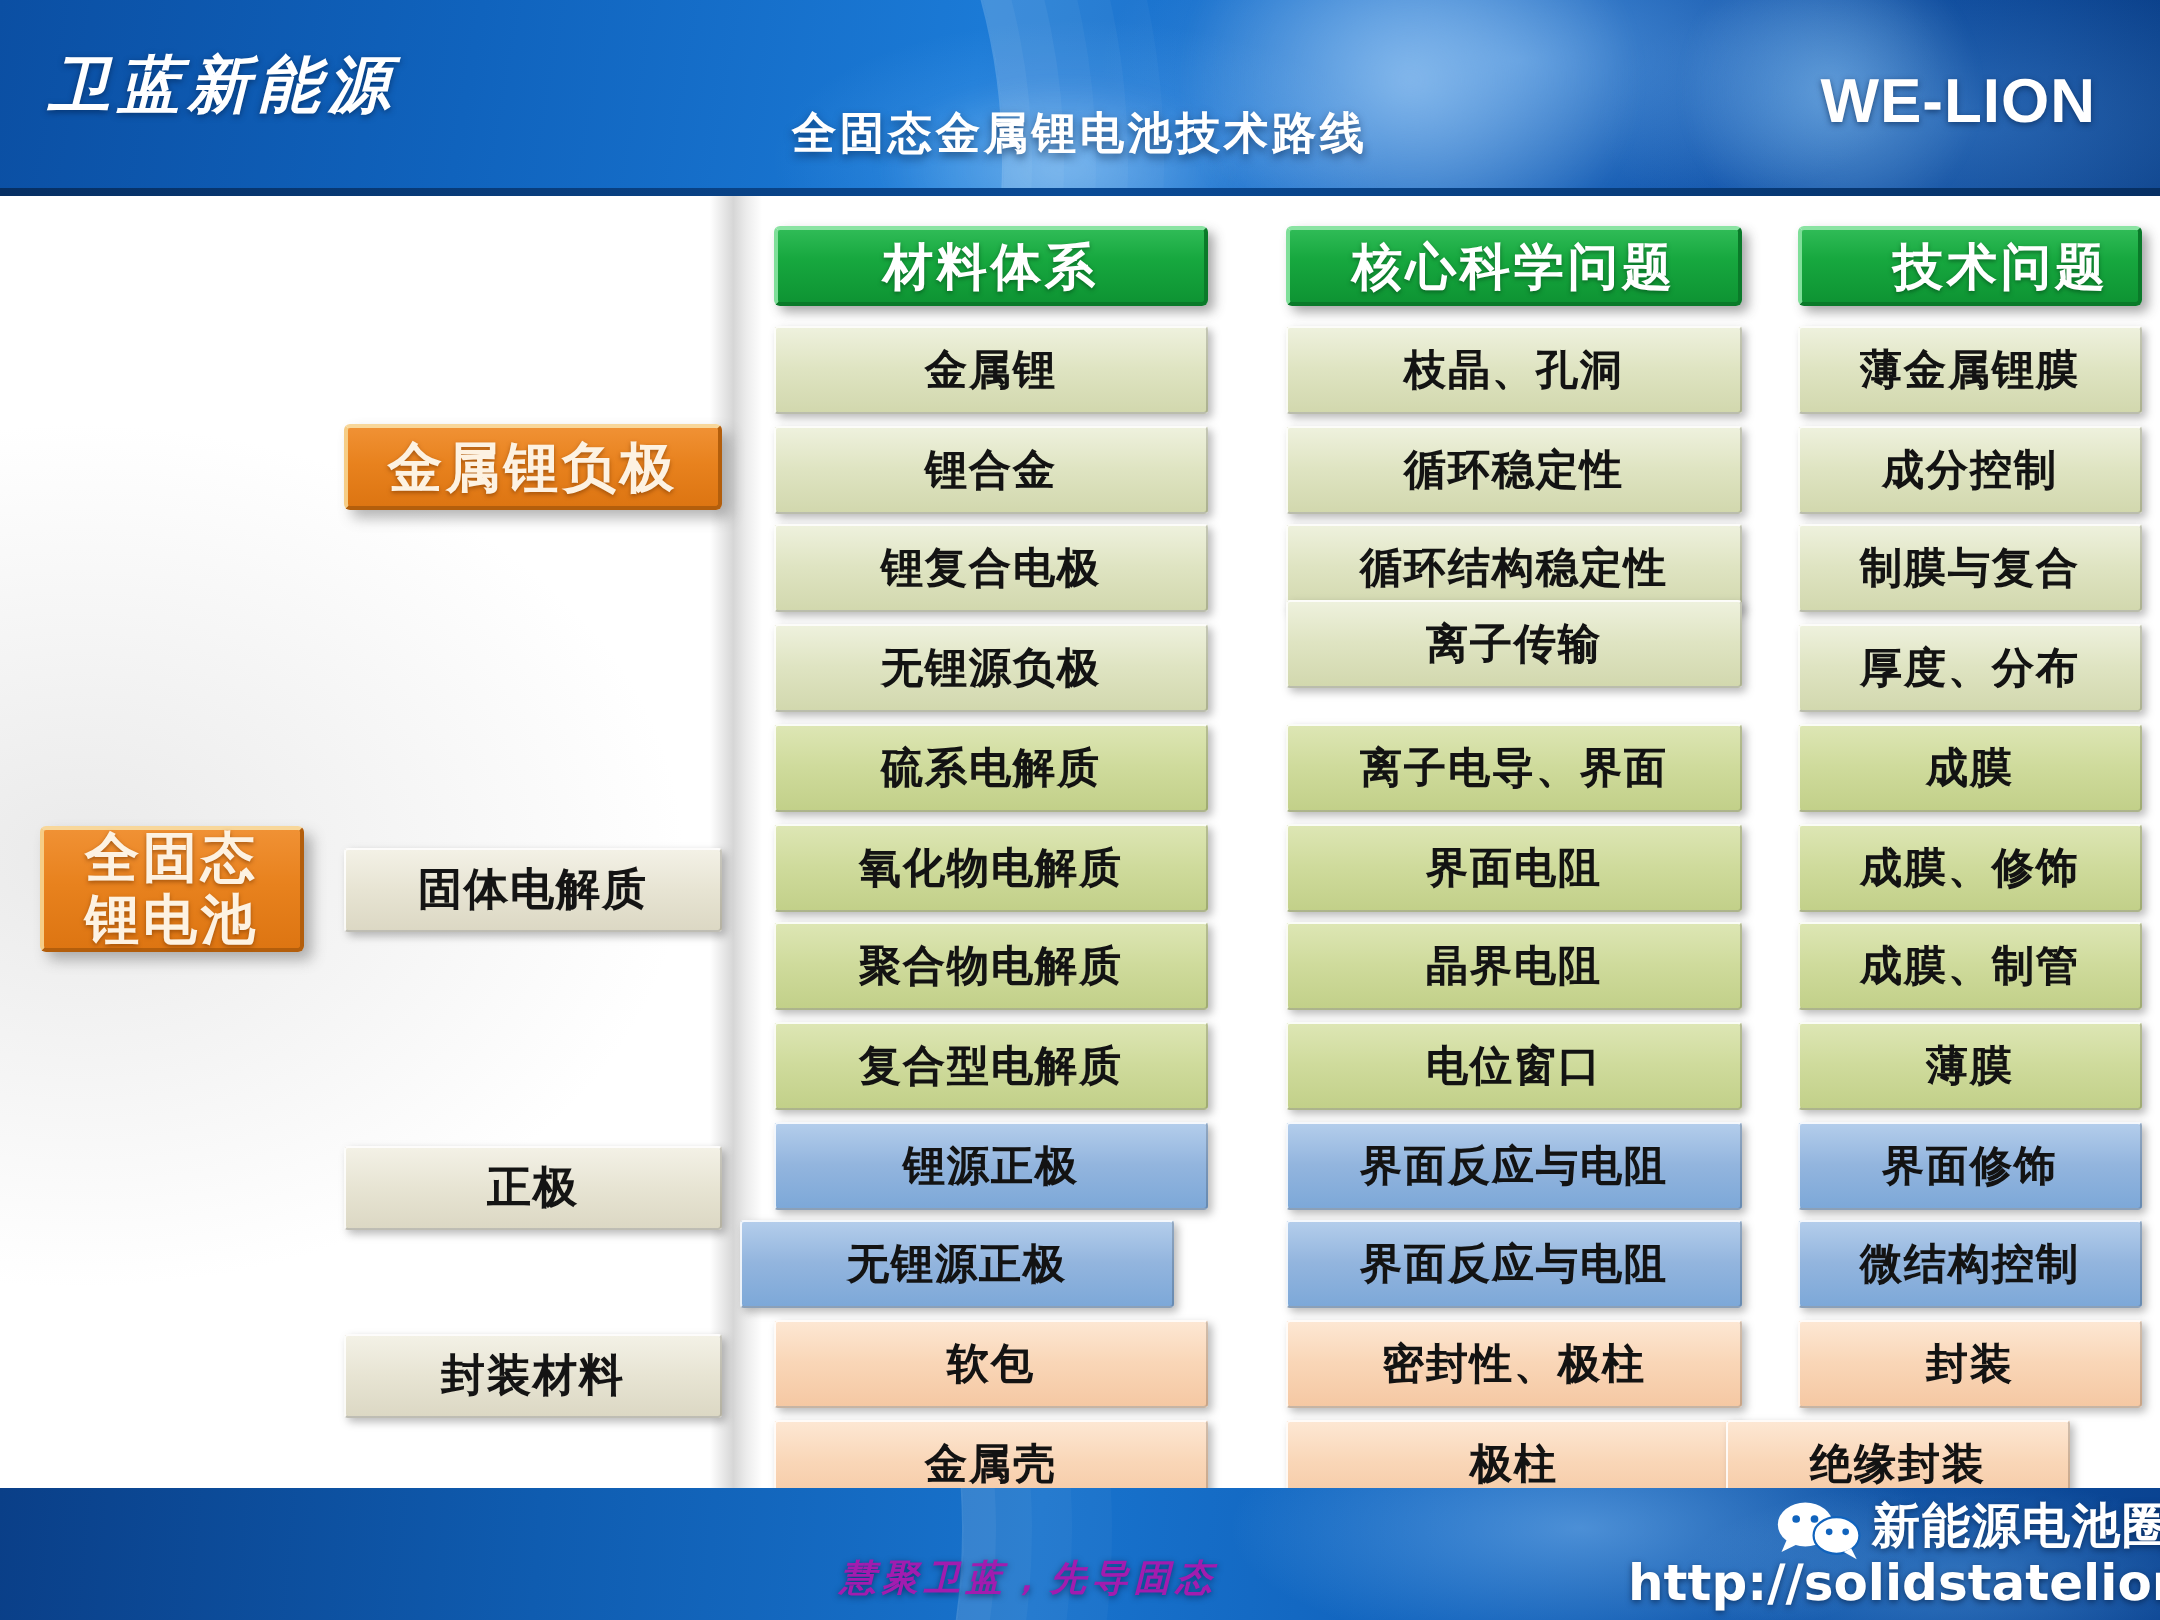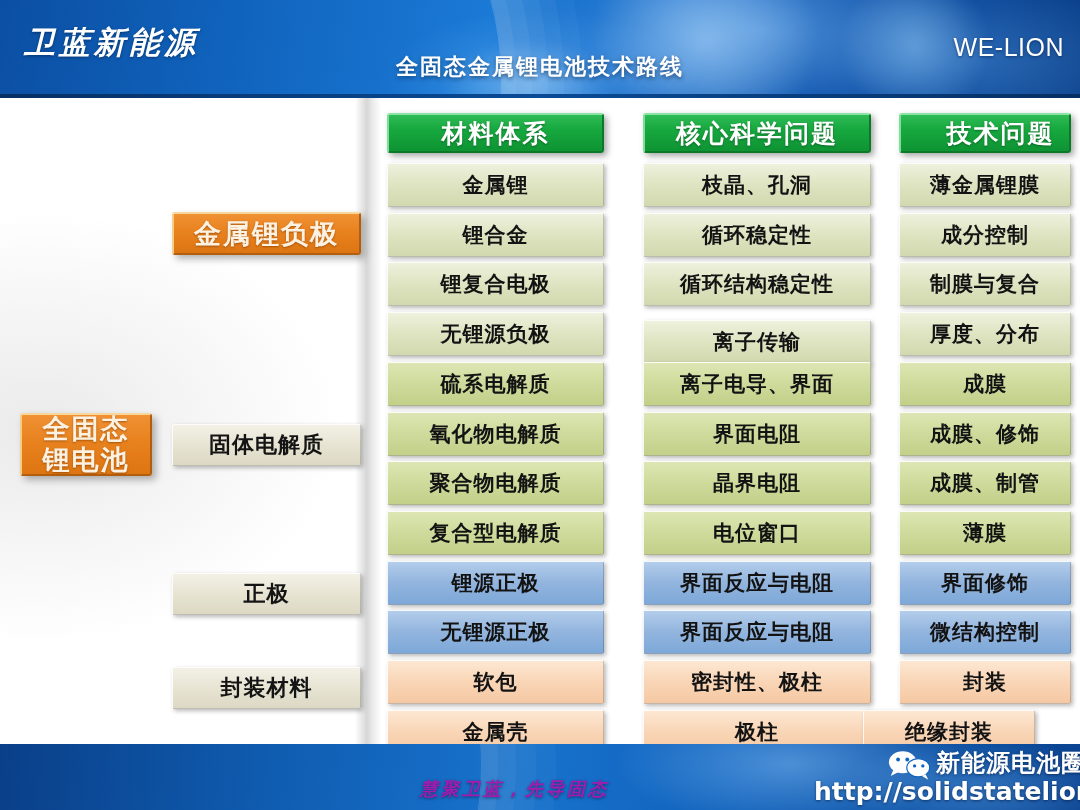--- a/index.html
+++ b/index.html
@@ -50,22 +50,22 @@
   }
   .brand-cn{
     position:absolute;left:24px;top:22px;
     font-family:"DejaVu Serif","Liberation Serif",serif;
     font-weight:700;font-style:italic;font-size:31px;letter-spacing:4px;
     color:#ffffff;
     text-shadow:0 1px 3px rgba(0,30,70,.6);
     white-space:nowrap;
   }
   .brand-en{
-    position:absolute;right:16px;top:33px;
-    font-weight:400;font-size:25px;letter-spacing:.5px;
+    position:absolute;right:32px;top:33px;
+    font-weight:700;font-size:31px;letter-spacing:.5px;
     color:#ffffff;
     text-shadow:0 1px 3px rgba(0,30,70,.6);
     white-space:nowrap;
   }
   .main-title{
     position:absolute;left:0;top:52px;width:1080px;
     text-align:center;
     font-size:22px;font-weight:700;letter-spacing:2px;
     color:#ffffff;
     text-shadow:0 2px 4px rgba(0,25,60,.55);
@@ -243,38 +243,38 @@
       <div class="box cell c-green-a" style="left: 387px; top: 163px; width: 217px; height: 44px;">金属锂</div>
       <div class="box cell c-green-a" style="left: 643px; top: 163px; width: 228px; height: 44px;">枝晶、孔洞</div>
       <div class="box cell c-green-a" style="left: 899px; top: 163px; width: 172px; height: 44px;">薄金属锂膜</div>
       <div class="box cell c-green-a" style="left: 387px; top: 212.7px; width: 217px; height: 44px;">锂合金</div>
       <div class="box cell c-green-a" style="left: 643px; top: 212.7px; width: 228px; height: 44px;">循环稳定性</div>
       <div class="box cell c-green-a" style="left: 899px; top: 212.7px; width: 172px; height: 44px;">成分控制</div>
       <div class="box cell c-green-a" style="left: 387px; top: 262.4px; width: 217px; height: 44px;">锂复合电极</div>
       <div class="box cell c-green-a" style="left: 643px; top: 262.4px; width: 228px; height: 44px;">循环结构稳定性</div>
       <div class="box cell c-green-a" style="left: 899px; top: 262.4px; width: 172px; height: 44px;">制膜与复合</div>
       <div class="box cell c-green-a" style="left: 387px; top: 312.1px; width: 217px; height: 44px;">无锂源负极</div>
-      <div class="box cell c-green-a" style="left: 643px; top: 320px; width: 228px; height: 44px;">离子传输</div>
+      <div class="box cell c-green-a" style="left: 643px; top: 300px; width: 228px; height: 44px;">离子传输</div>
       <div class="box cell c-green-a" style="left: 899px; top: 312.1px; width: 172px; height: 44px;">厚度、分布</div>
       <div class="box cell c-green-b" style="left: 387px; top: 361.8px; width: 217px; height: 44px;">硫系电解质</div>
       <div class="box cell c-green-b" style="left: 643px; top: 361.8px; width: 228px; height: 44px;">离子电导、界面</div>
       <div class="box cell c-green-b" style="left: 899px; top: 361.8px; width: 172px; height: 44px;">成膜</div>
       <div class="box cell c-green-b" style="left: 387px; top: 411.5px; width: 217px; height: 44px;">氧化物电解质</div>
       <div class="box cell c-green-b" style="left: 643px; top: 411.5px; width: 228px; height: 44px;">界面电阻</div>
       <div class="box cell c-green-b" style="left: 899px; top: 411.5px; width: 172px; height: 44px;">成膜、修饰</div>
       <div class="box cell c-green-b" style="left: 387px; top: 461.2px; width: 217px; height: 44px;">聚合物电解质</div>
       <div class="box cell c-green-b" style="left: 643px; top: 461.2px; width: 228px; height: 44px;">晶界电阻</div>
       <div class="box cell c-green-b" style="left: 899px; top: 461.2px; width: 172px; height: 44px;">成膜、制管</div>
       <div class="box cell c-green-b" style="left: 387px; top: 510.9px; width: 217px; height: 44px;">复合型电解质</div>
       <div class="box cell c-green-b" style="left: 643px; top: 510.9px; width: 228px; height: 44px;">电位窗口</div>
       <div class="box cell c-green-b" style="left: 899px; top: 510.9px; width: 172px; height: 44px;">薄膜</div>
       <div class="box cell c-blue" style="left: 387px; top: 560.6px; width: 217px; height: 44px;">锂源正极</div>
       <div class="box cell c-blue" style="left: 643px; top: 560.6px; width: 228px; height: 44px;">界面反应与电阻</div>
       <div class="box cell c-blue" style="left: 899px; top: 560.6px; width: 172px; height: 44px;">界面修饰</div>
-      <div class="box cell c-blue" style="left: 387px; top: 610.3px; width: 217px; height: 44px; font-family: Liberation Mono, monospace;">无锂源正极</div>
+      <div class="box cell c-blue" style="left: 370px; top: 610.3px; width: 217px; height: 44px; font-family: Liberation Mono, monospace;">无锂源正极</div>
       <div class="box cell c-blue" style="left: 643px; top: 610.3px; width: 228px; height: 44px;">界面反应与电阻</div>
       <div class="box cell c-blue" style="left: 899px; top: 610.3px; width: 172px; height: 44px;">微结构控制</div>
       <div class="box cell c-peach" style="left: 387px; top: 660px; width: 217px; height: 44px;">软包</div>
       <div class="box cell c-peach" style="left: 643px; top: 660px; width: 228px; height: 44px;">密封性、极柱</div>
       <div class="box cell c-peach" style="left: 899px; top: 660px; width: 172px; height: 44px;">封装</div>
       <div class="box cell c-peach" style="left: 387px; top: 709.7px; width: 217px; height: 44px;">金属壳</div>
       <div class="box cell c-peach" style="left: 643px; top: 709.7px; width: 228px; height: 44px;">极柱</div>
       <div class="box cell c-peach" style="left: 863px; top: 709.7px; width: 172px; height: 44px;">绝缘封装</div>
     </div>
 

